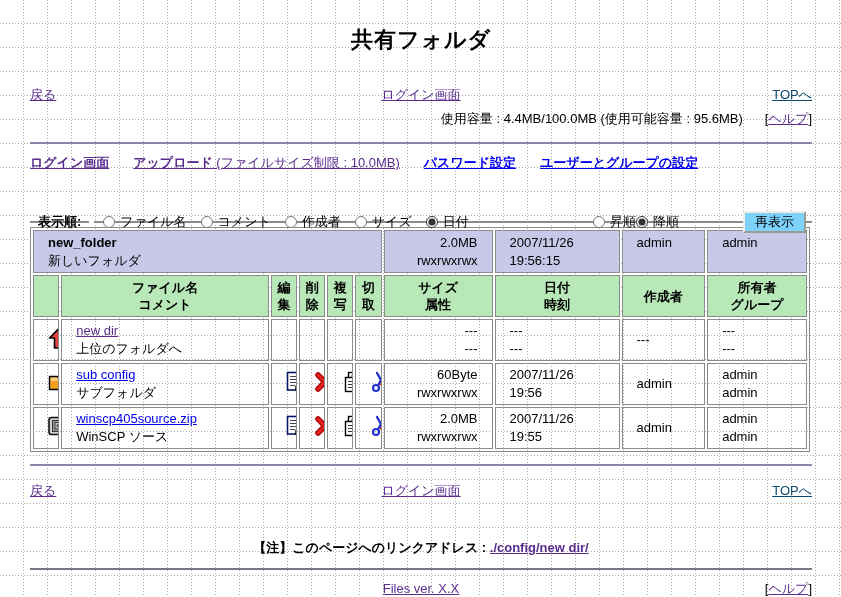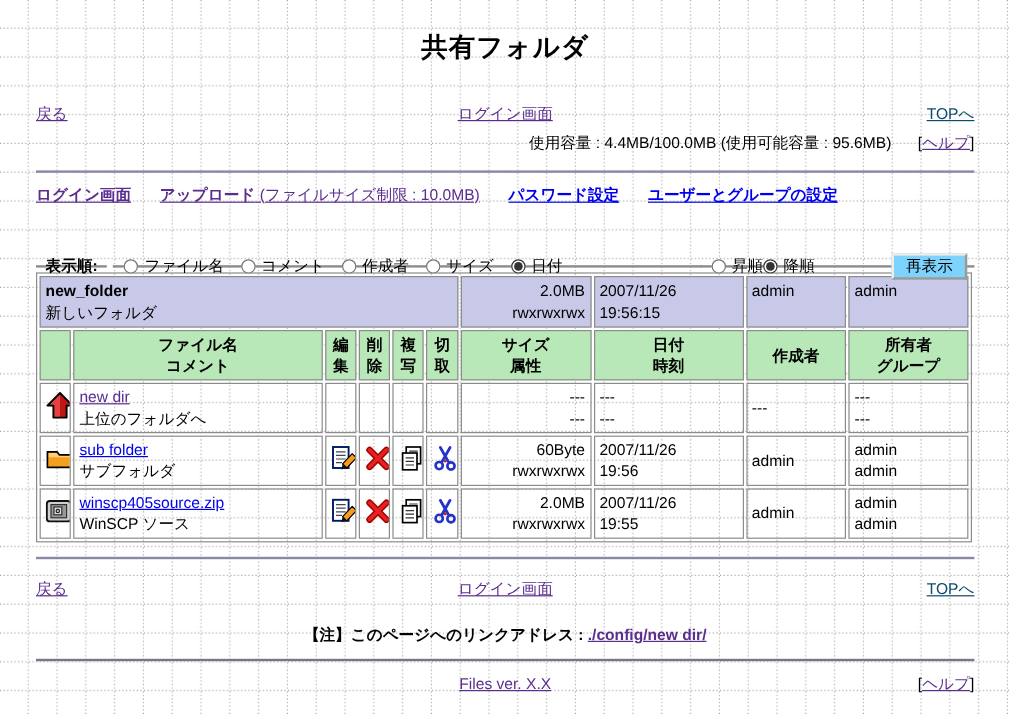--- a/index.html
+++ b/index.html
@@ -42,21 +42,21 @@
   .radio-lab{display:flex;align-items:center;gap:5px;white-space:nowrap;}
   input[type=radio]{width:12px;height:12px;margin:0;accent-color:#333;}
   .refresh-btn{
     margin-left:auto;margin-right:5px;
     font-family:inherit;font-size:13px;color:#000;
     background:#7dd3fc;border:2px outset #f0ede6;
     padding:1px 10px;line-height:16px;cursor:pointer;
   }
 
   table.files{margin-top:19px;width:780px;table-layout:fixed;border:1px solid #8c8c8c;border-spacing:2px;}
-  table.files td{border:1px solid #8c8c8c;box-sizing:border-box;padding:2px 4px;line-height:18px;overflow:hidden;background:transparent;vertical-align:middle;}
+  table.files td{border:1px solid #8c8c8c;box-sizing:border-box;padding:2px 14px;line-height:18px;overflow:hidden;background:transparent;vertical-align:middle;}
   tr.cur td{background:#c8c8e8;vertical-align:top;height:40px;padding-top:3px;}
   tr.hdr td{background:#b8e8b8;text-align:center;font-weight:bold;height:42px;line-height:17px;padding:2px 1px;}
   td.narrow{padding:2px 0;word-break:break-all;}
   tr.data td{height:42px;}
   td.icon-cell{text-align:center;padding:2px 1px;}
   td.num{text-align:right;}
   .cmnt{color:#000;}
 </style>
 </head>
 <body>
@@ -230,21 +230,21 @@
 
       <tr class="data">
         <td class="icon-cell">
           <svg width="24" height="22" viewBox="0 0 24 22">
             <path d="M1.5 5.5 H9.5 L11.5 8 H22.5 V18.5 H1.5 Z" fill="#f2a01e"></path>
             <path d="M2.5 6.5 H9 L10.8 8.8 H21.5 V10 H2.5 Z" fill="#ffcf7a"></path>
             <path d="M1.5 5.5 H9.5 L11.5 8 H22.5 V18.5 H1.5 Z" fill="none" stroke="#000" stroke-width="1.4" stroke-linejoin="round"></path>
           </svg>
         </td>
         <td>
-          <a class="lb">sub folder</a><br>
+          <a class="lb">sub config</a><br>
           <span class="cmnt">サブフォルダ</span>
         </td>
         <td class="icon-cell">
           <svg width="22" height="22" viewBox="0 0 22 22">
             <rect x="1.5" y="1.5" width="13" height="17.5" fill="#fff" stroke="#001a66" stroke-width="1.6"></rect>
             <path d="M4 5.5 h8 M4 8.5 h8 M4 11.5 h8 M4 14.5 h5" stroke="#445" stroke-width="1"></path>
             <path d="M9.5 15.5 L17.5 7 L21 10.5 L13 19 Z" fill="#f59a23" stroke="#000" stroke-width="1" stroke-linejoin="round"></path>
             <path d="M9.5 15.5 L13 19 L8.5 20.2 Z" fill="#111"></path>
           </svg>
         </td>
@@ -346,21 +346,21 @@
       </table>
 
     <hr class="rule2">
 
     <div class="nav-row nav-row2">
       <a class="lp">戻る</a>
       <a class="lp">ログイン画面</a>
       <a class="lr right">TOPへ</a>
     </div>
 
-    <div style="margin-top:19px;text-align:center;line-height:19px;">
+    <div style="margin-top:38px;text-align:center;line-height:19px;">
       <span class="bold">【注】このページへのリンクアドレス : </span><a class="lp bold">./config/new dir/</a>
     </div>
 
     <hr class="rule3">
 
     <div class="nav-row" style="margin-top:10px;">
       <span></span>
       <a class="lp">Files ver. X.X</a>
       <span class="right"><span>[</span><a class="lp">ヘルプ</a><span>]</span></span>
     </div>

